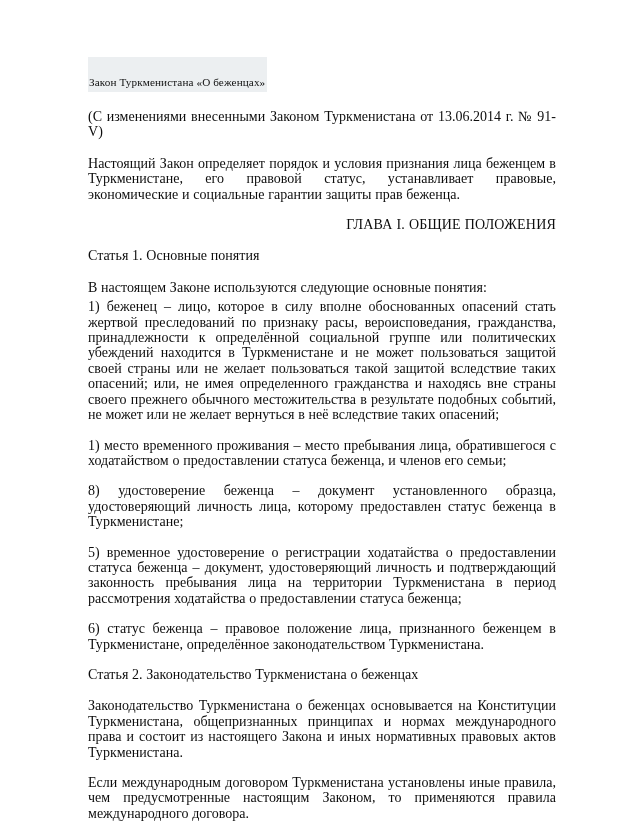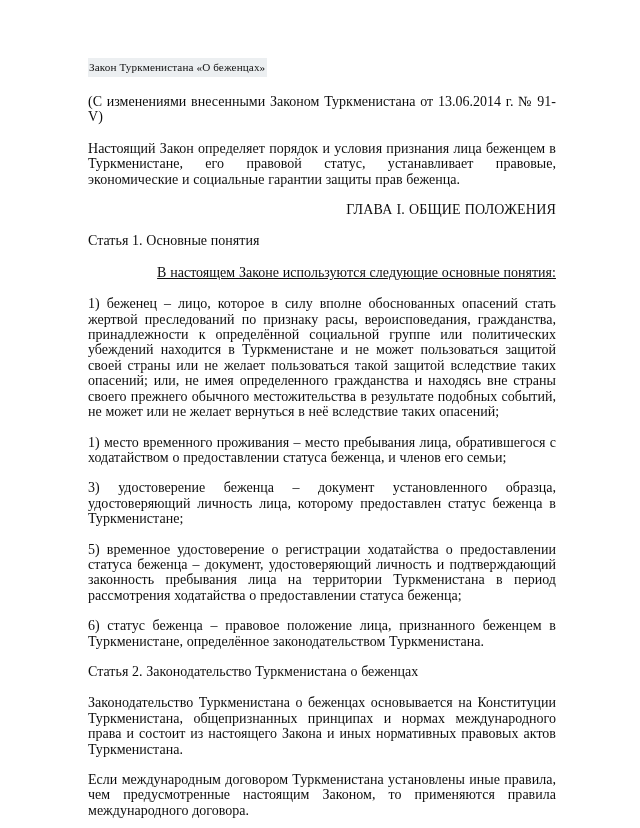--- a/index.html
+++ b/index.html
@@ -28,21 +28,21 @@
     top: 57px;
     width: 468px;
   }
   .doc-title {
     font-size: 11.2px;
     line-height: 15px;
     font-weight: normal;
     color: #111111;
     background: #eceff1;
     display: inline-block;
-    padding: 2px 2px 2px 1px;
+    padding: 18px 2px 2px 1px;
     margin: 0 0 17px 0;
     letter-spacing: 0.1px;
   }
   .para {
     font-size: 14px;
     line-height: 15.4px;
     text-align: justify;
     text-justify: inter-word;
     margin: 0 0 15px 0;
     color: #0d0d0d;
@@ -55,23 +55,22 @@
   .para.chapter {
     text-align: right;
     margin-bottom: 16px;
     letter-spacing: 0.2px;
   }
   .para.article {
     text-align: left;
     margin-bottom: 16px;
   }
   .para.lead {
-    text-align: right;
-    margin-bottom: 16px;
-    text-decoration: underline;
+    text-align: left;
+    margin-bottom: 4px;
   }
   .para.item {
     margin-bottom: 15px;
   }
   .para:last-child {
     margin-bottom: 16px;
   }
 </style>
 </head>
 <body>
@@ -88,21 +87,21 @@
     <p class="para chapter">ГЛАВА I. ОБЩИЕ ПОЛОЖЕНИЯ</p>
 
     <p class="para article">Статья 1. Основные понятия</p>
 
     <p class="para lead">В настоящем Законе используются следующие основные понятия:</p>
 
     <p class="para item">1) беженец – лицо, которое в силу вполне обоснованных опасений стать жертвой преследований по признаку расы, вероисповедания, гражданства, принадлежности к определённой социальной группе или политических убеждений находится в Туркменистане и не может пользоваться защитой своей страны или не желает пользоваться такой защитой вследствие таких опасений; или, не имея определенного гражданства и находясь вне страны своего прежнего обычного местожительства в результате подобных событий, не может или не желает вернуться в неё вследствие таких опасений;</p>
 
     <p class="para item">1) место временного проживания – место пребывания лица, обратившегося с ходатайством о предоставлении статуса беженца, и членов его семьи;</p>
 
-    <p class="para item">3) удостоверение беженца – документ установленного образца, удостоверяющий личность лица, которому предоставлен статус беженца в Туркменистане;</p>
+    <p class="para item">8) удостоверение беженца – документ установленного образца, удостоверяющий личность лица, которому предоставлен статус беженца в Туркменистане;</p>
 
 
     <p class="para item">5) временное удостоверение о регистрации ходатайства о предоставлении статуса беженца – документ, удостоверяющий личность и подтверждающий законность пребывания лица на территории Туркменистана в период рассмотрения ходатайства о предоставлении статуса беженца;</p>
 
     <p class="para item">6) статус беженца – правовое положение лица, признанного беженцем в Туркменистане, определённое законодательством Туркменистана.</p>
 
     <p class="para article">Статья 2. Законодательство Туркменистана о беженцах</p>
 
     <p class="para">Законодательство Туркменистана о беженцах основывается на Конституции Туркменистана, общепризнанных принципах и нормах международного права и состоит из настоящего Закона и иных нормативных правовых актов Туркменистана.</p>
 

